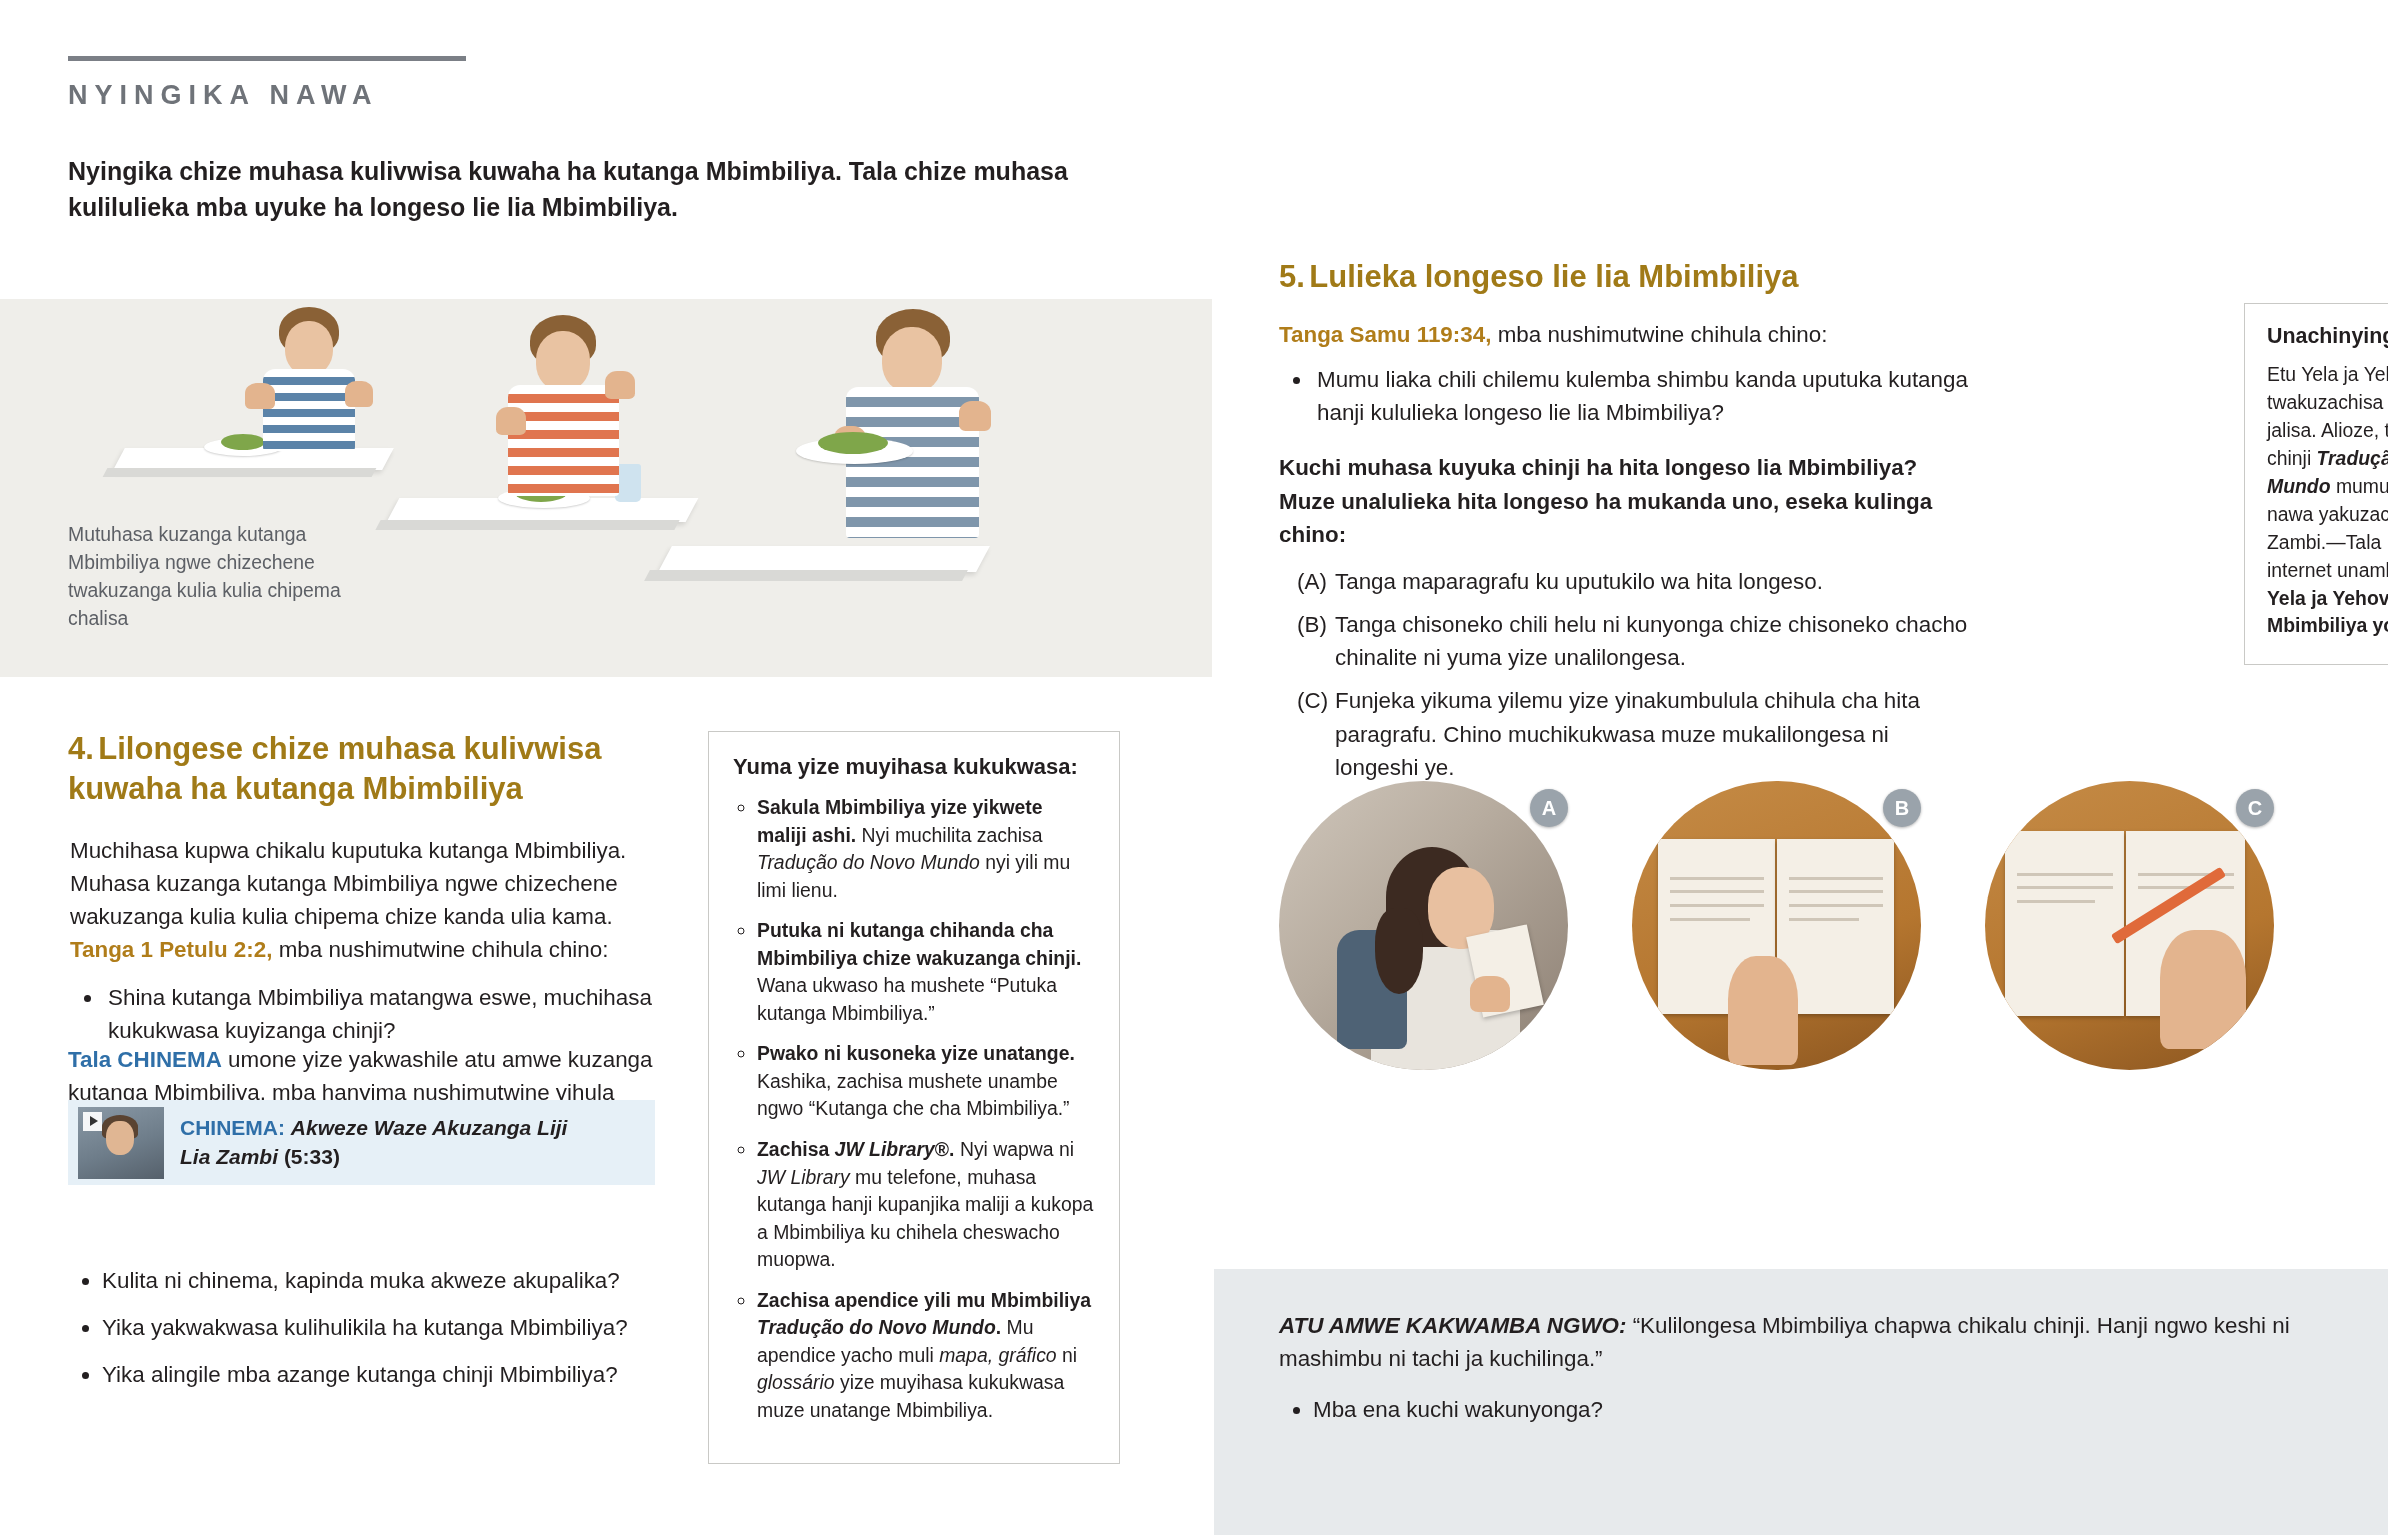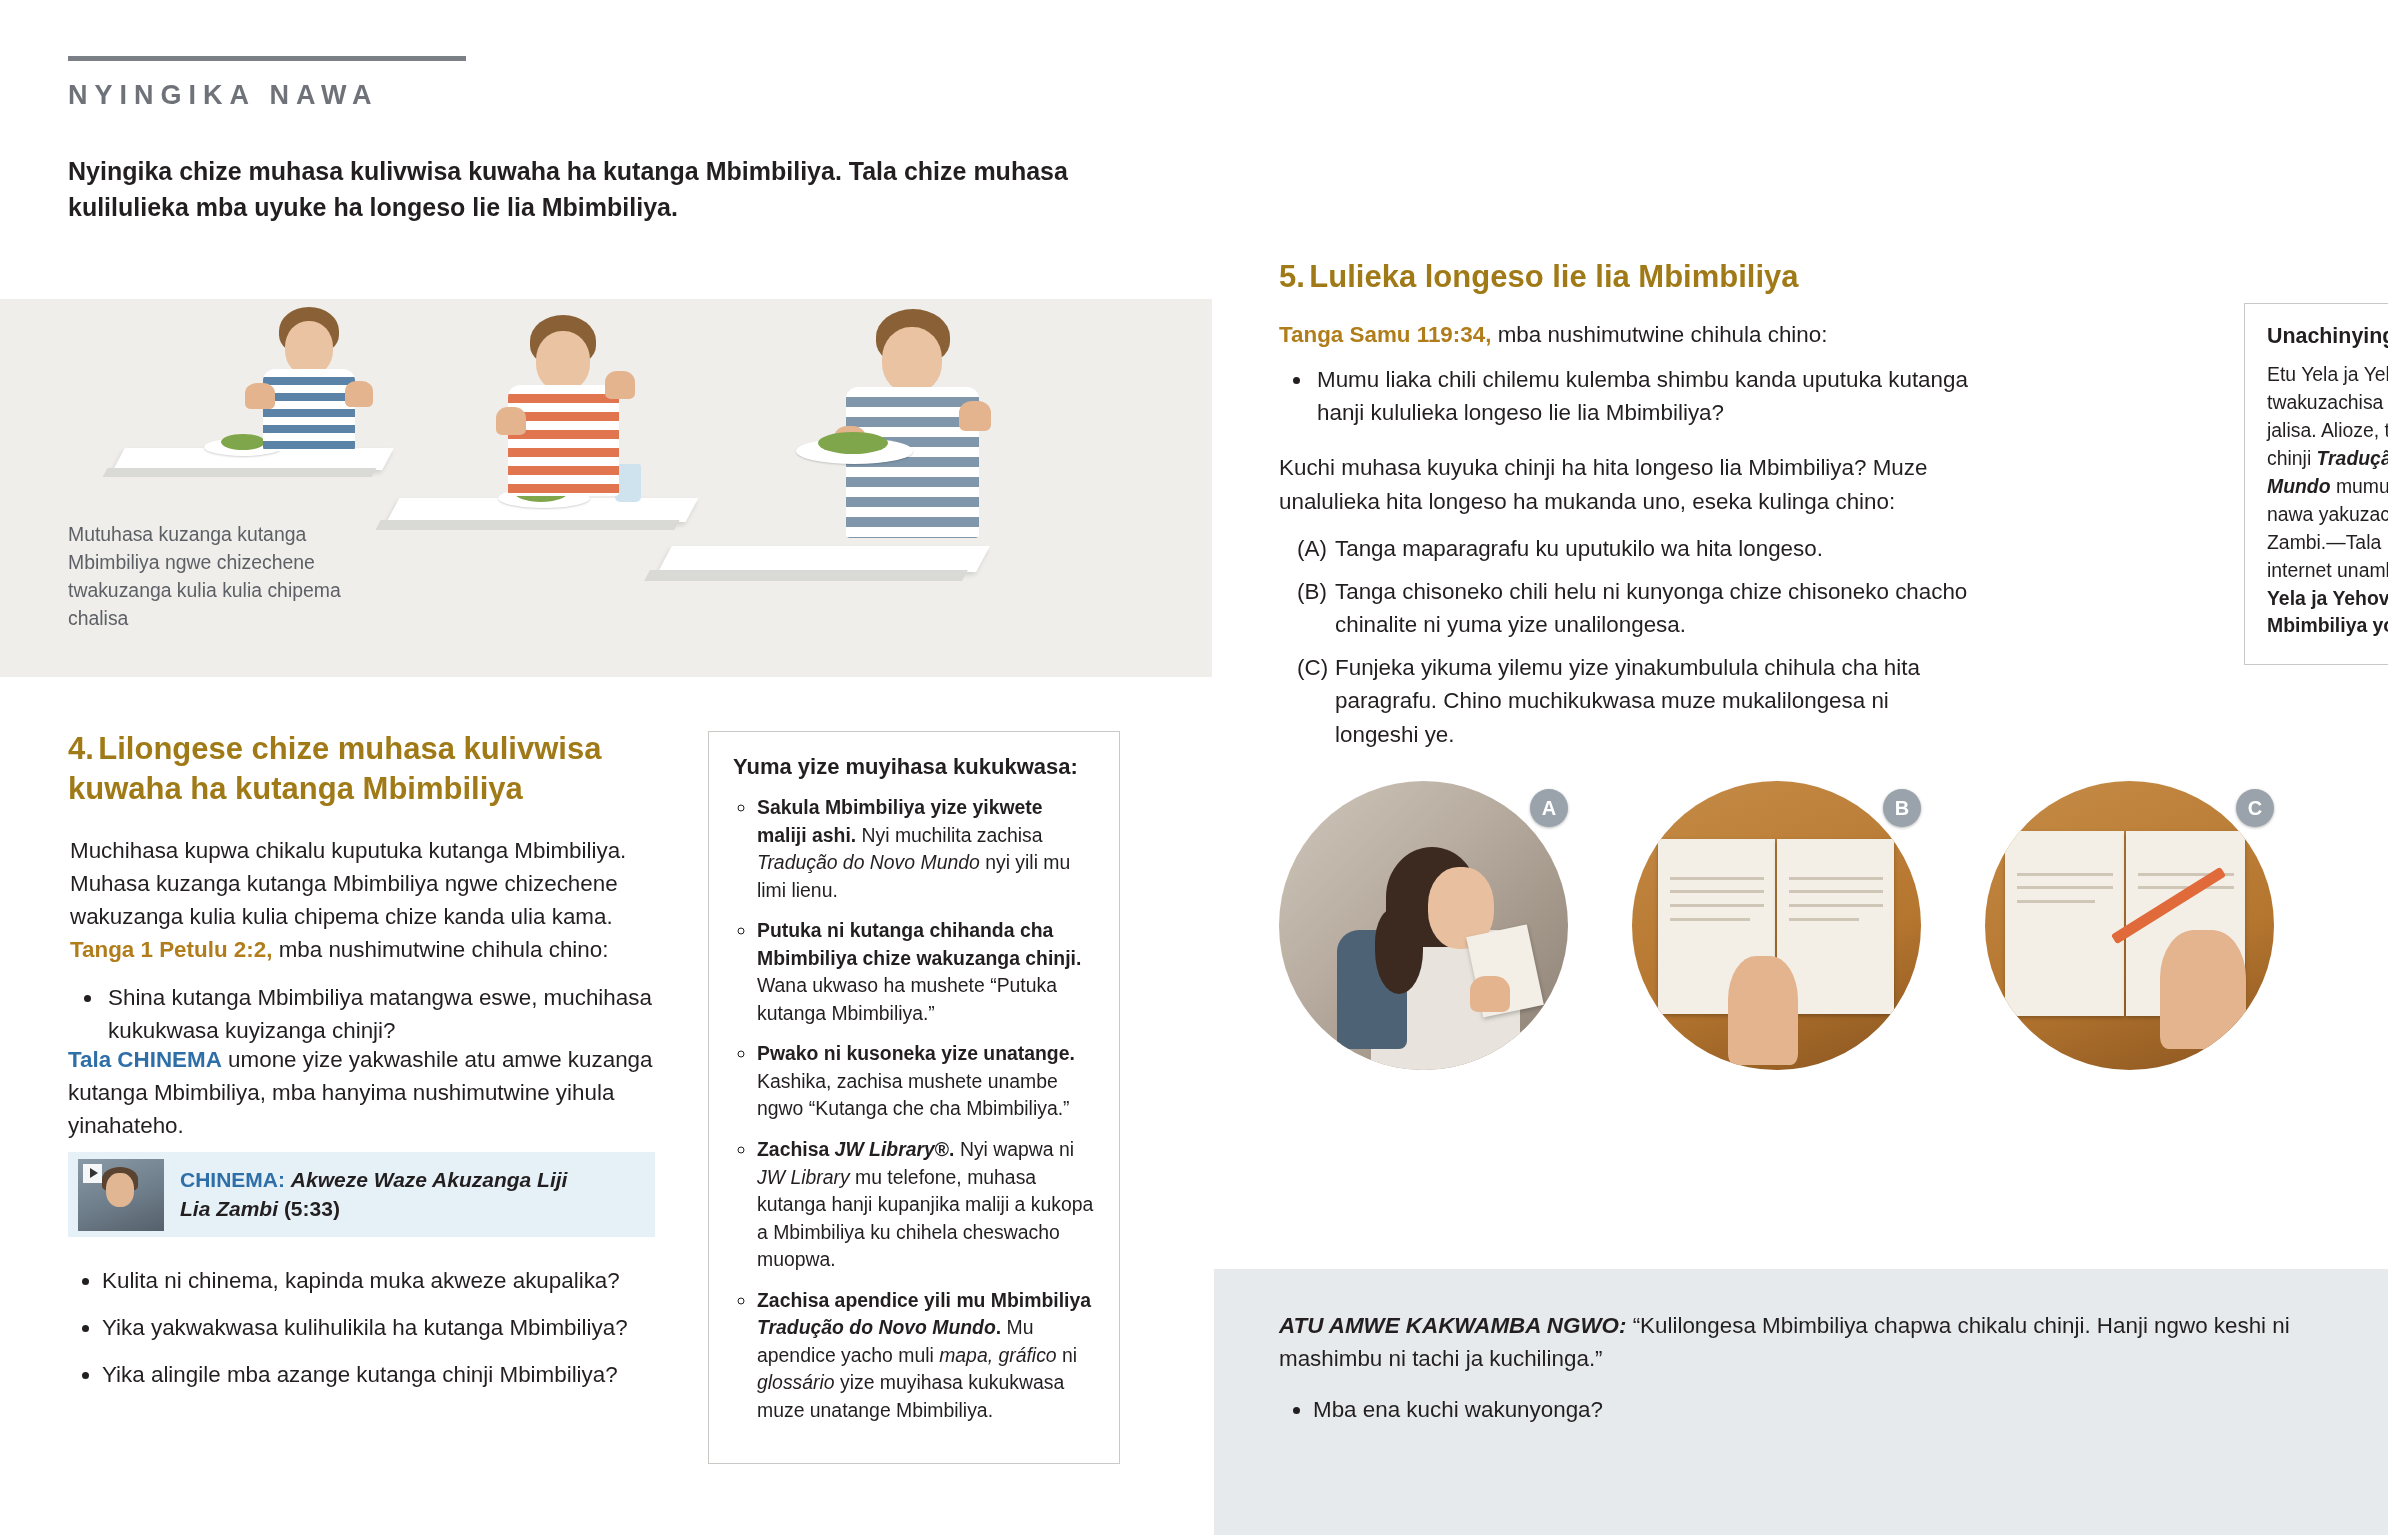--- a/index.html
+++ b/index.html
@@ -161,21 +161,21 @@
   .sec4-para2 {
     position: absolute;
     left: 68px;
     top: 1043px;
     width: 587px;
   }
   
   .video-box {
     position: absolute;
     left: 68px;
-    top: 1152px;
+    top: 1100px;
     width: 587px;
     height: 85px;
     background: #e6f0f7;
     display: flex;
     align-items: center;
   }
   .video-thumb {
     width: 86px;
     height: 72px;
     margin-left: 10px;
@@ -274,21 +274,21 @@
     top: 257px;
     width: 716px;
   }
   .sec5-body {
     position: absolute;
     left: 65px;
     top: 318px;
     width: 697px;
   }
   .sec5-body ul.dots { margin-top: 12px; }
-  .sec5-p2 { margin-top: 22px; }
+  .sec5-p2 { margin-top: 22px; font-weight: bold; }
   .abc-list {
     margin: 14px 0 0 0;
     padding: 0;
     list-style: none;
   }
   .abc-list li {
     display: flex;
     margin-bottom: 10px;
   }
   .abc-list .lbl {

